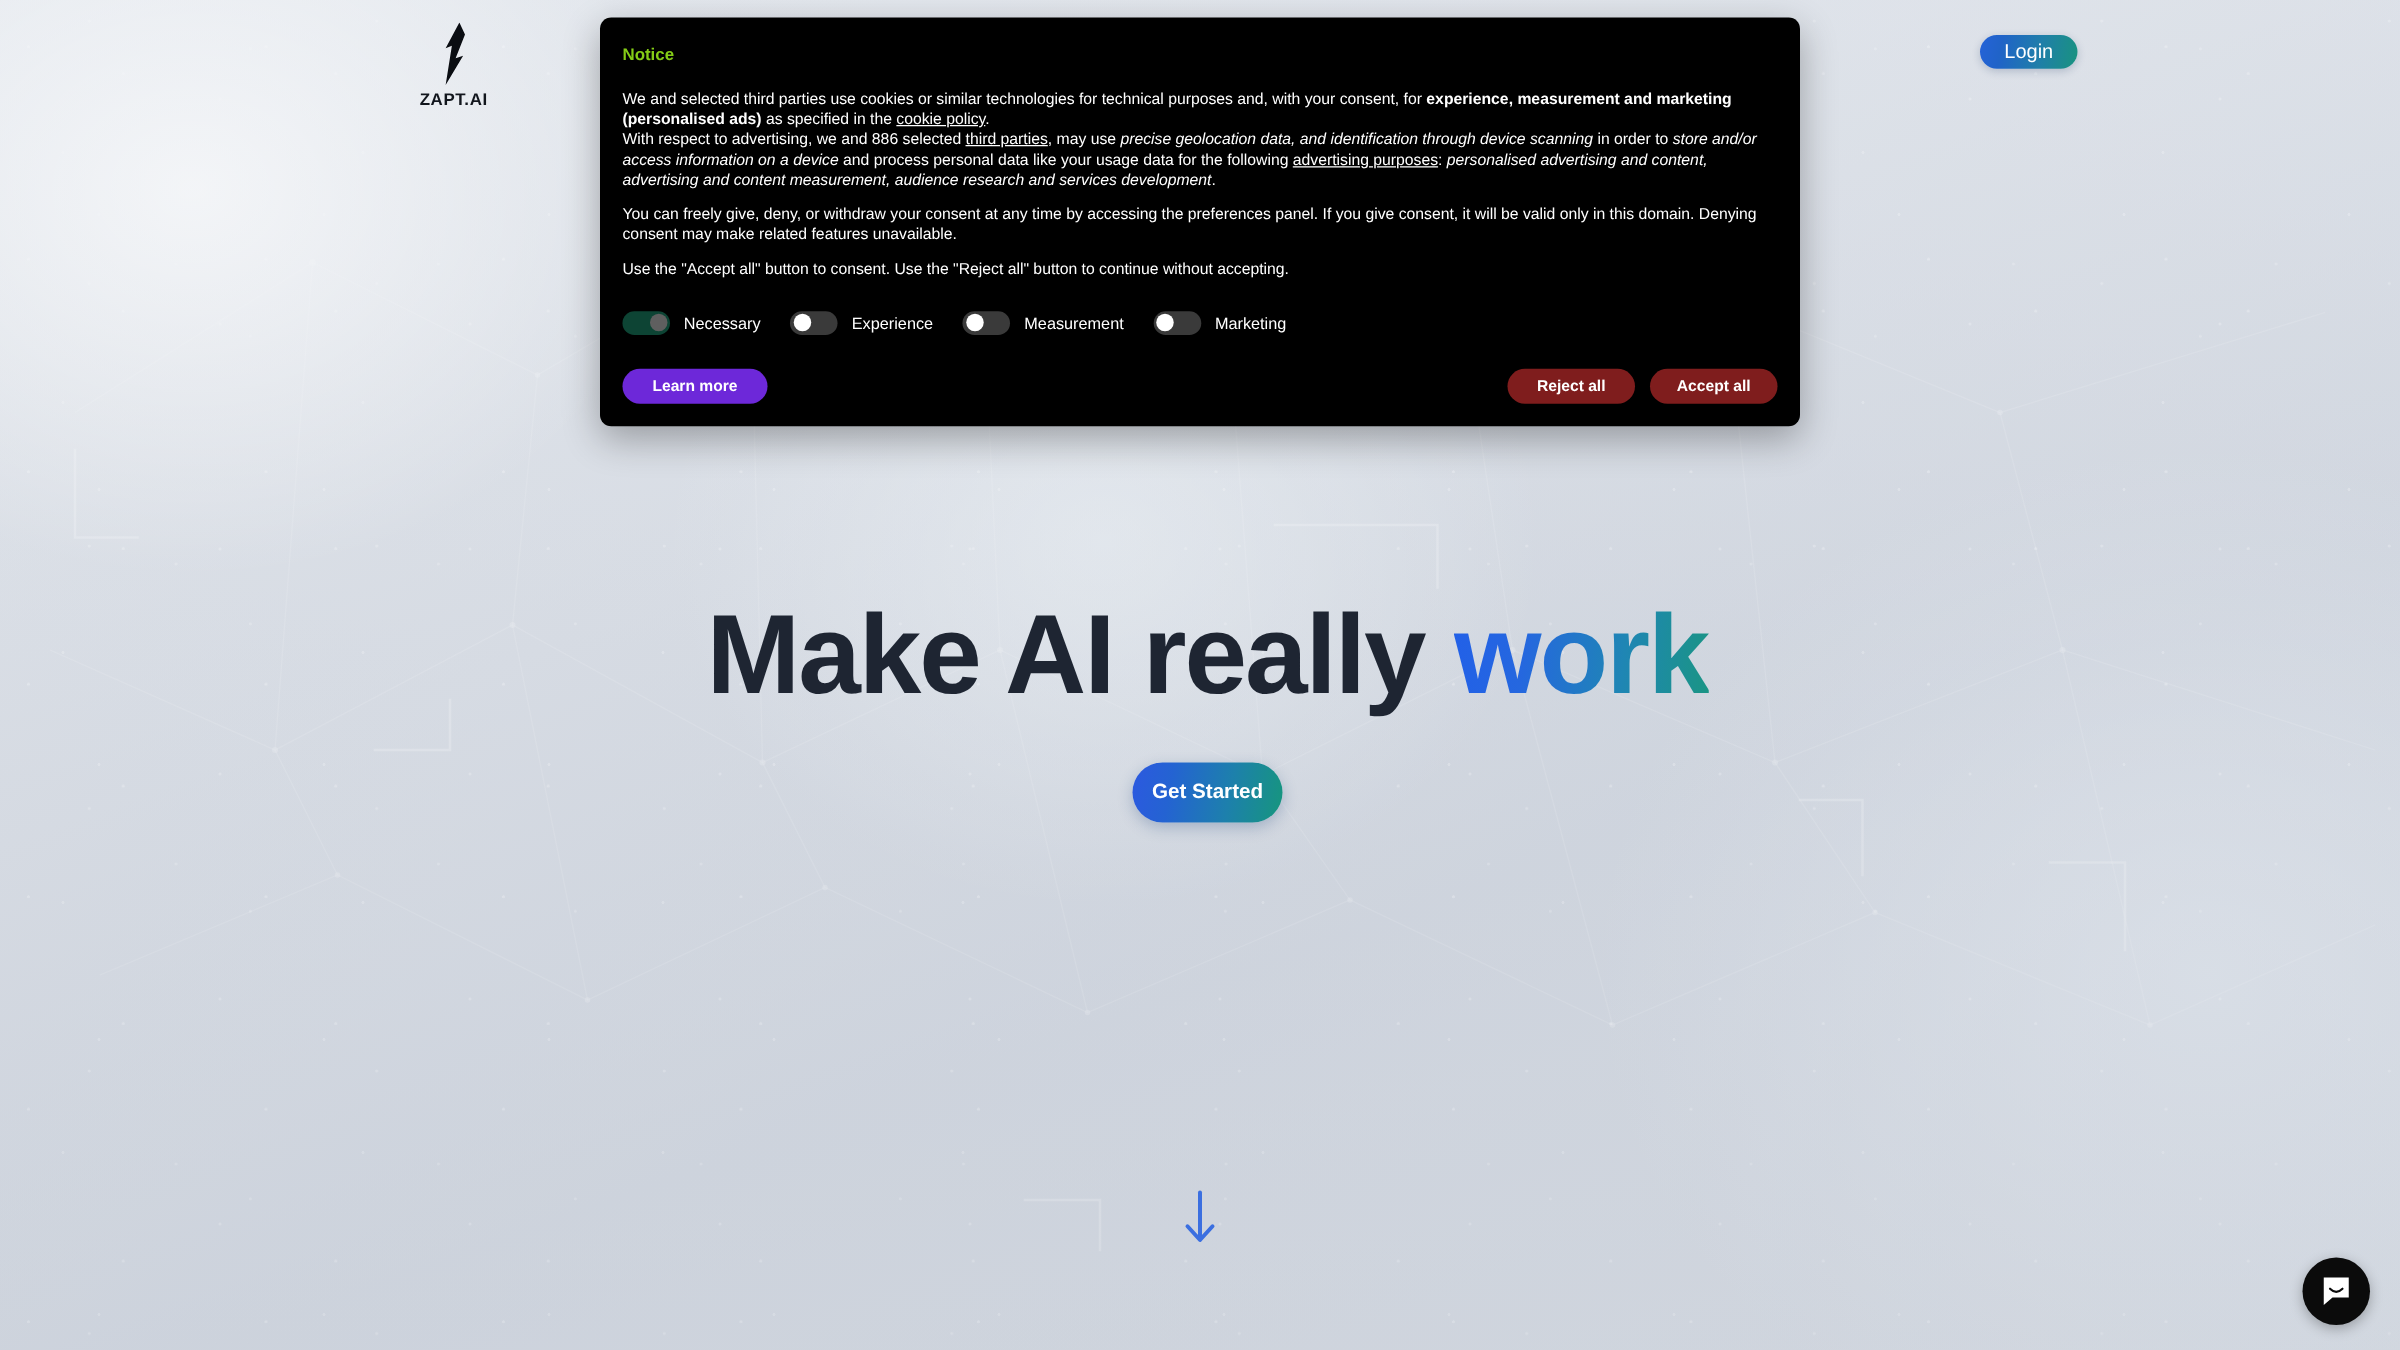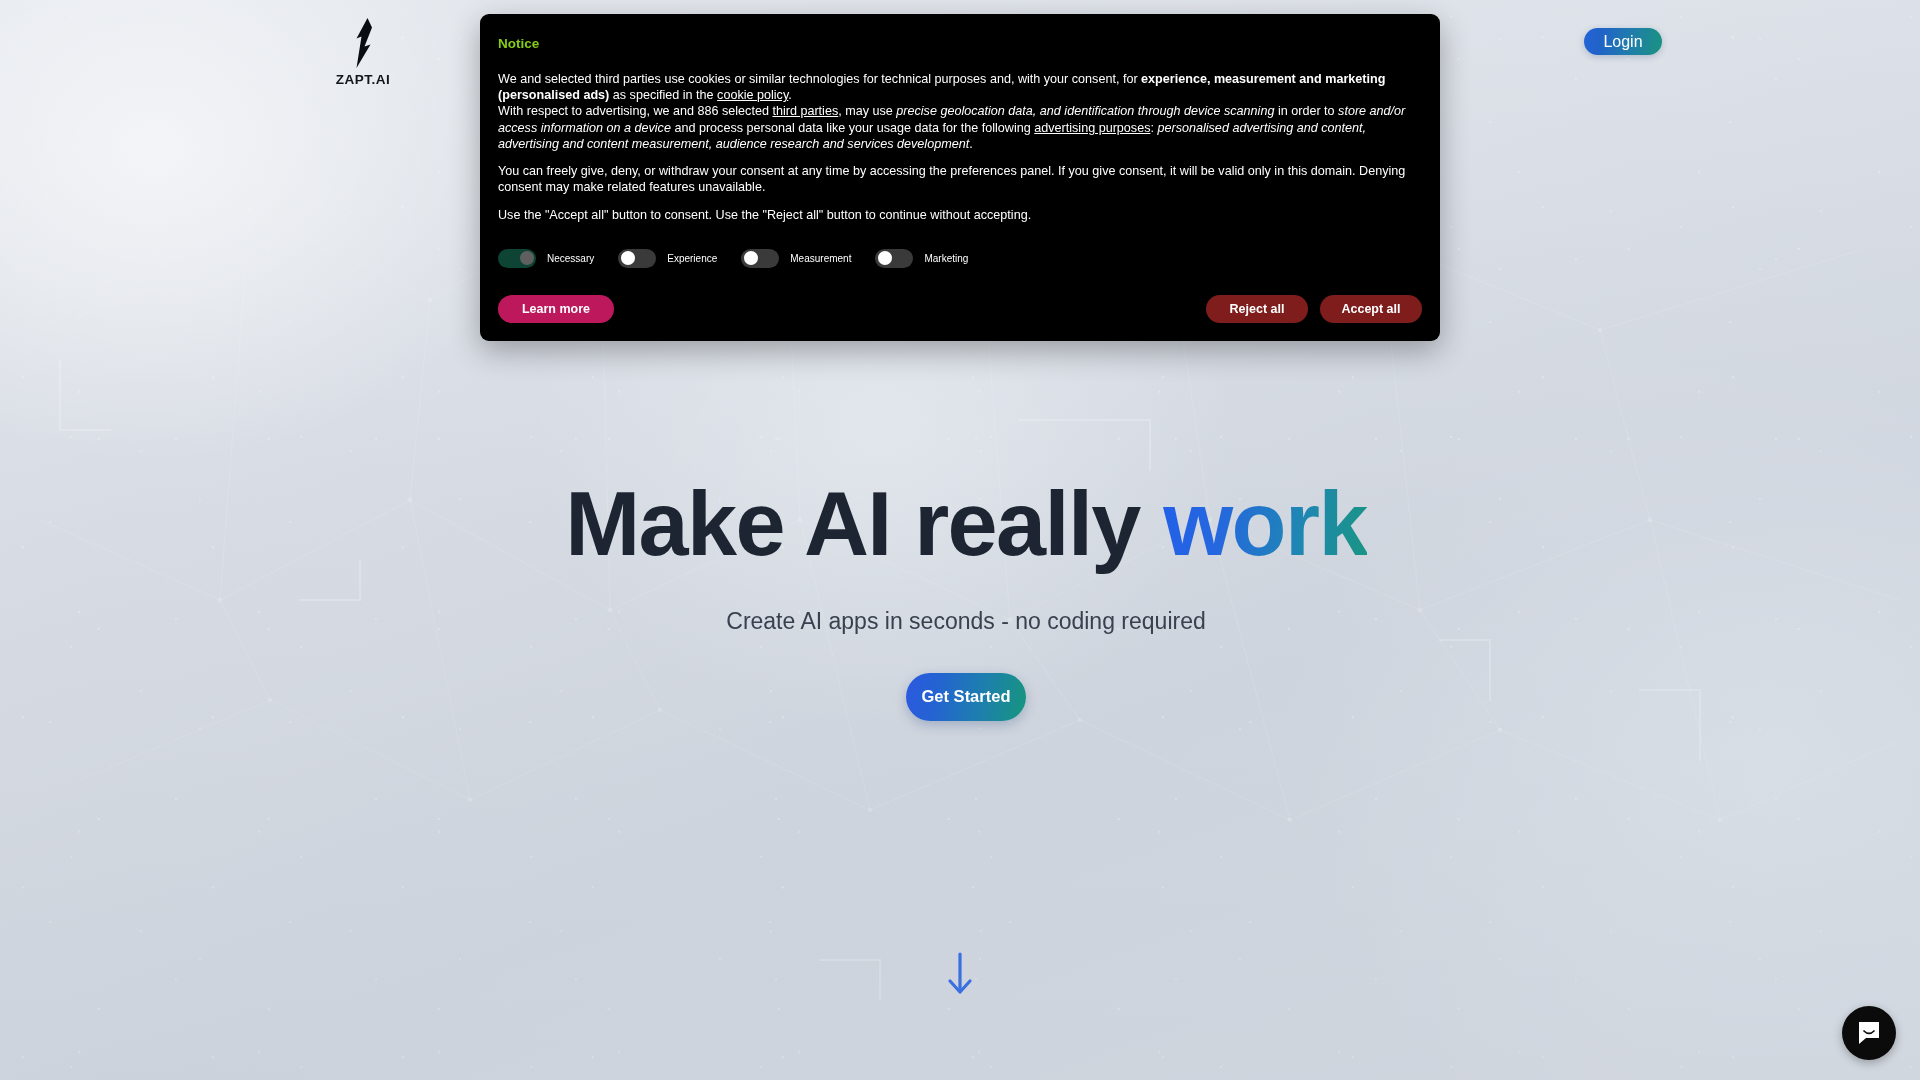--- a/index.html
+++ b/index.html
@@ -241,37 +241,37 @@
     background: #ffffff;
     transition: none;
   }
   .toggle-switch.on .toggle-knob {
     left: auto;
     right: 2.5px;
     background: #5f5f5f;
   }
   .toggle-label {
     margin-left: 11px;
-    font-size: 10px;
+    font-size: 13px;
     color: #ffffff;
     font-family: "Liberation Sans", sans-serif;
     white-space: nowrap;
   }
 
   #notice-actions {
     display: flex;
     align-items: center;
     margin-top: 27px;
   }
   #learn-more-button {
     width: 116px;
     height: 28px;
     border: none;
     border-radius: 14px;
-    background: #be185d;
+    background: #6d28d9;
     color: #ffffff;
     font-size: 12.5px;
     font-weight: 700;
     font-family: "Liberation Sans", sans-serif;
     cursor: pointer;
     display: flex;
     align-items: center;
     justify-content: center;
     white-space: nowrap;
   }
@@ -365,21 +365,20 @@
       <path d="M820 960 L880 960 L880 1000"></path>
       <path d="M60 360 L60 430 L110 430"></path>
     </g>
   </svg>
   <div id="bg-noise"></div>
   <div id="bg-veil"></div>
 </div>
 
 <div id="hero">
   <h1 id="hero-title"><span>Make AI really </span><span class="accent">work</span></h1>
-  <p id="hero-subtitle">Create AI apps in seconds - no coding required</p>
   <button id="get-started-button">Get Started</button>
 
   <div id="scroll-down-arrow">
     <svg width="30" height="46" viewBox="0 0 30 46" fill="none">
       <path d="M15 3 L15 40" stroke="#3B6FE0" stroke-width="3.2" stroke-linecap="round"></path>
       <path d="M5 30 L15 41 L25 30" stroke="#3B6FE0" stroke-width="3.2" stroke-linecap="round" stroke-linejoin="round" fill="none"></path>
     </svg>
   </div>
 </div>
 

